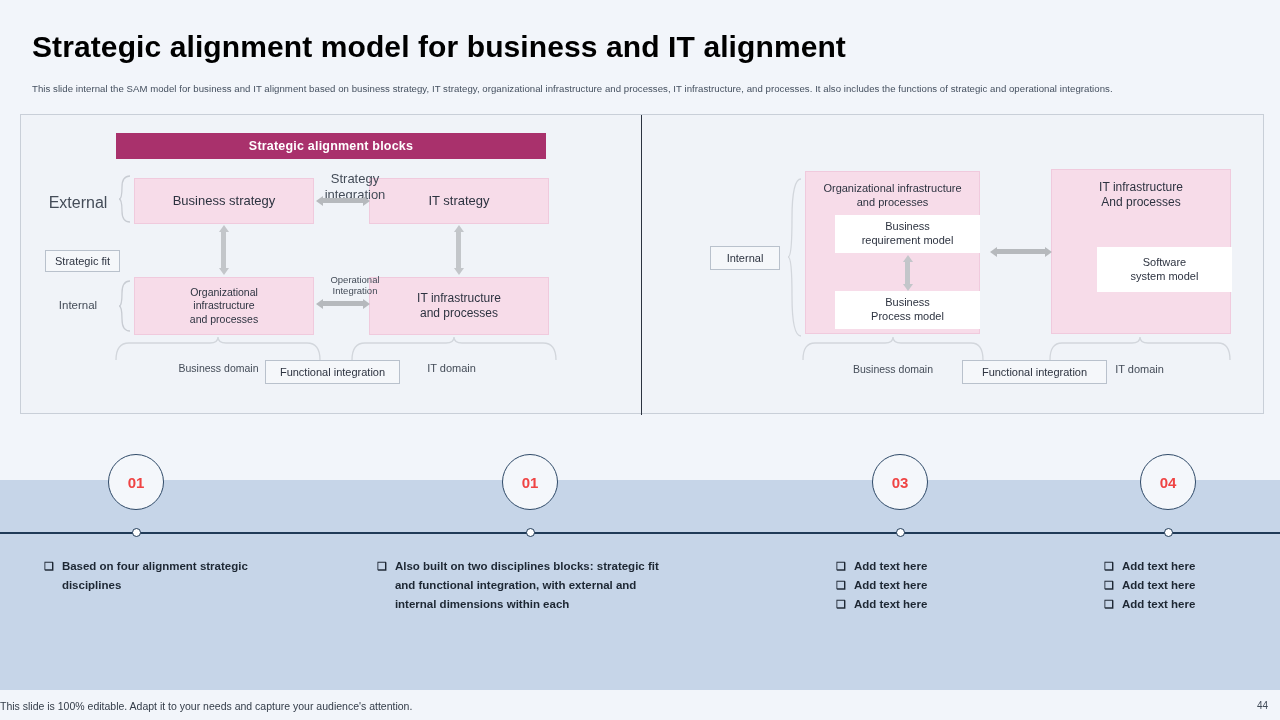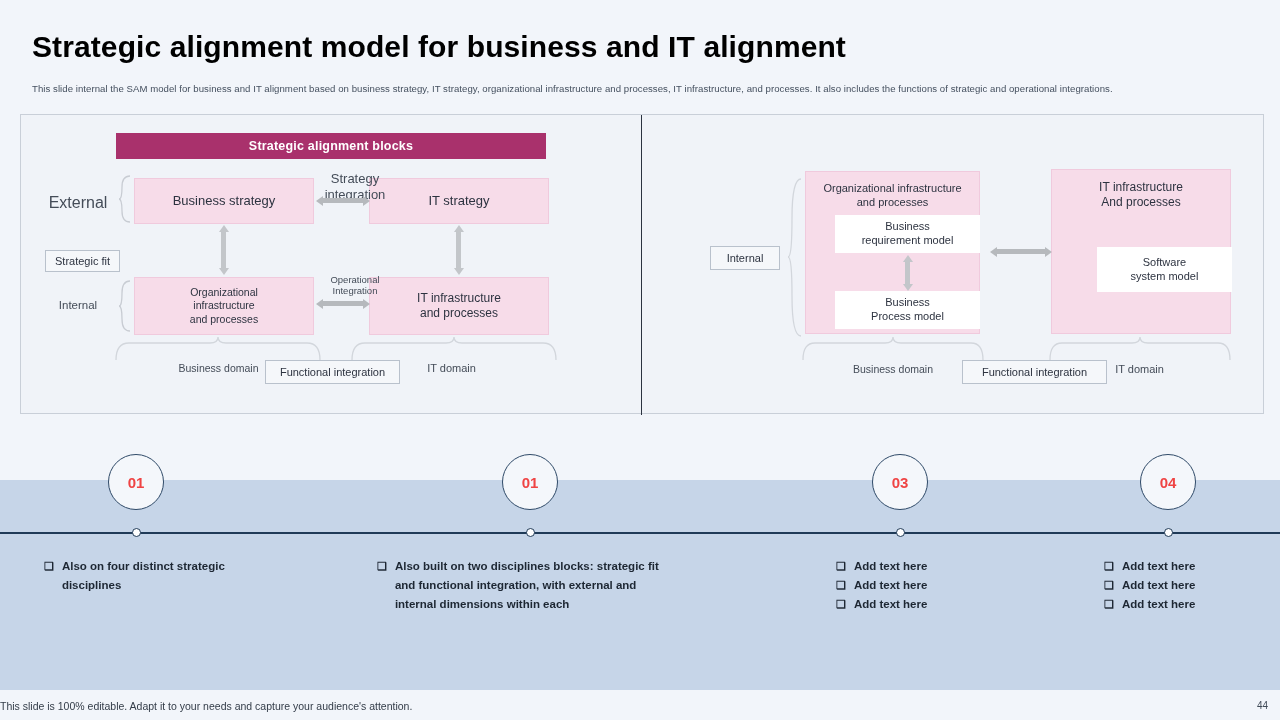--- a/index.html
+++ b/index.html
@@ -276,21 +276,21 @@
 
   <div class="tl-band"></div>
   <div class="tl-line"></div>
 
   <div class="step">
     <div class="step-circle" style="left:108px; top:454px;">01</div>
     <div class="step-dot" style="left:132px; top:528px;"></div>
     <div class="step-list" style="left:44px; top:557px; width:230px;">
       <div class="step-li">
         <span class="chk">❑</span>
-        <span>Also on four distinct strategic  disciplines</span>
+        <span>Based on four alignment strategic  disciplines</span>
       </div>
     </div>
   </div>
 
   <div class="step">
     <div class="step-circle" style="left:502px; top:454px;">01</div>
     <div class="step-dot" style="left:526px; top:528px;"></div>
     <div class="step-list" style="left:377px; top:557px; width:300px;">
       <div class="step-li">
         <span class="chk">❑</span>

